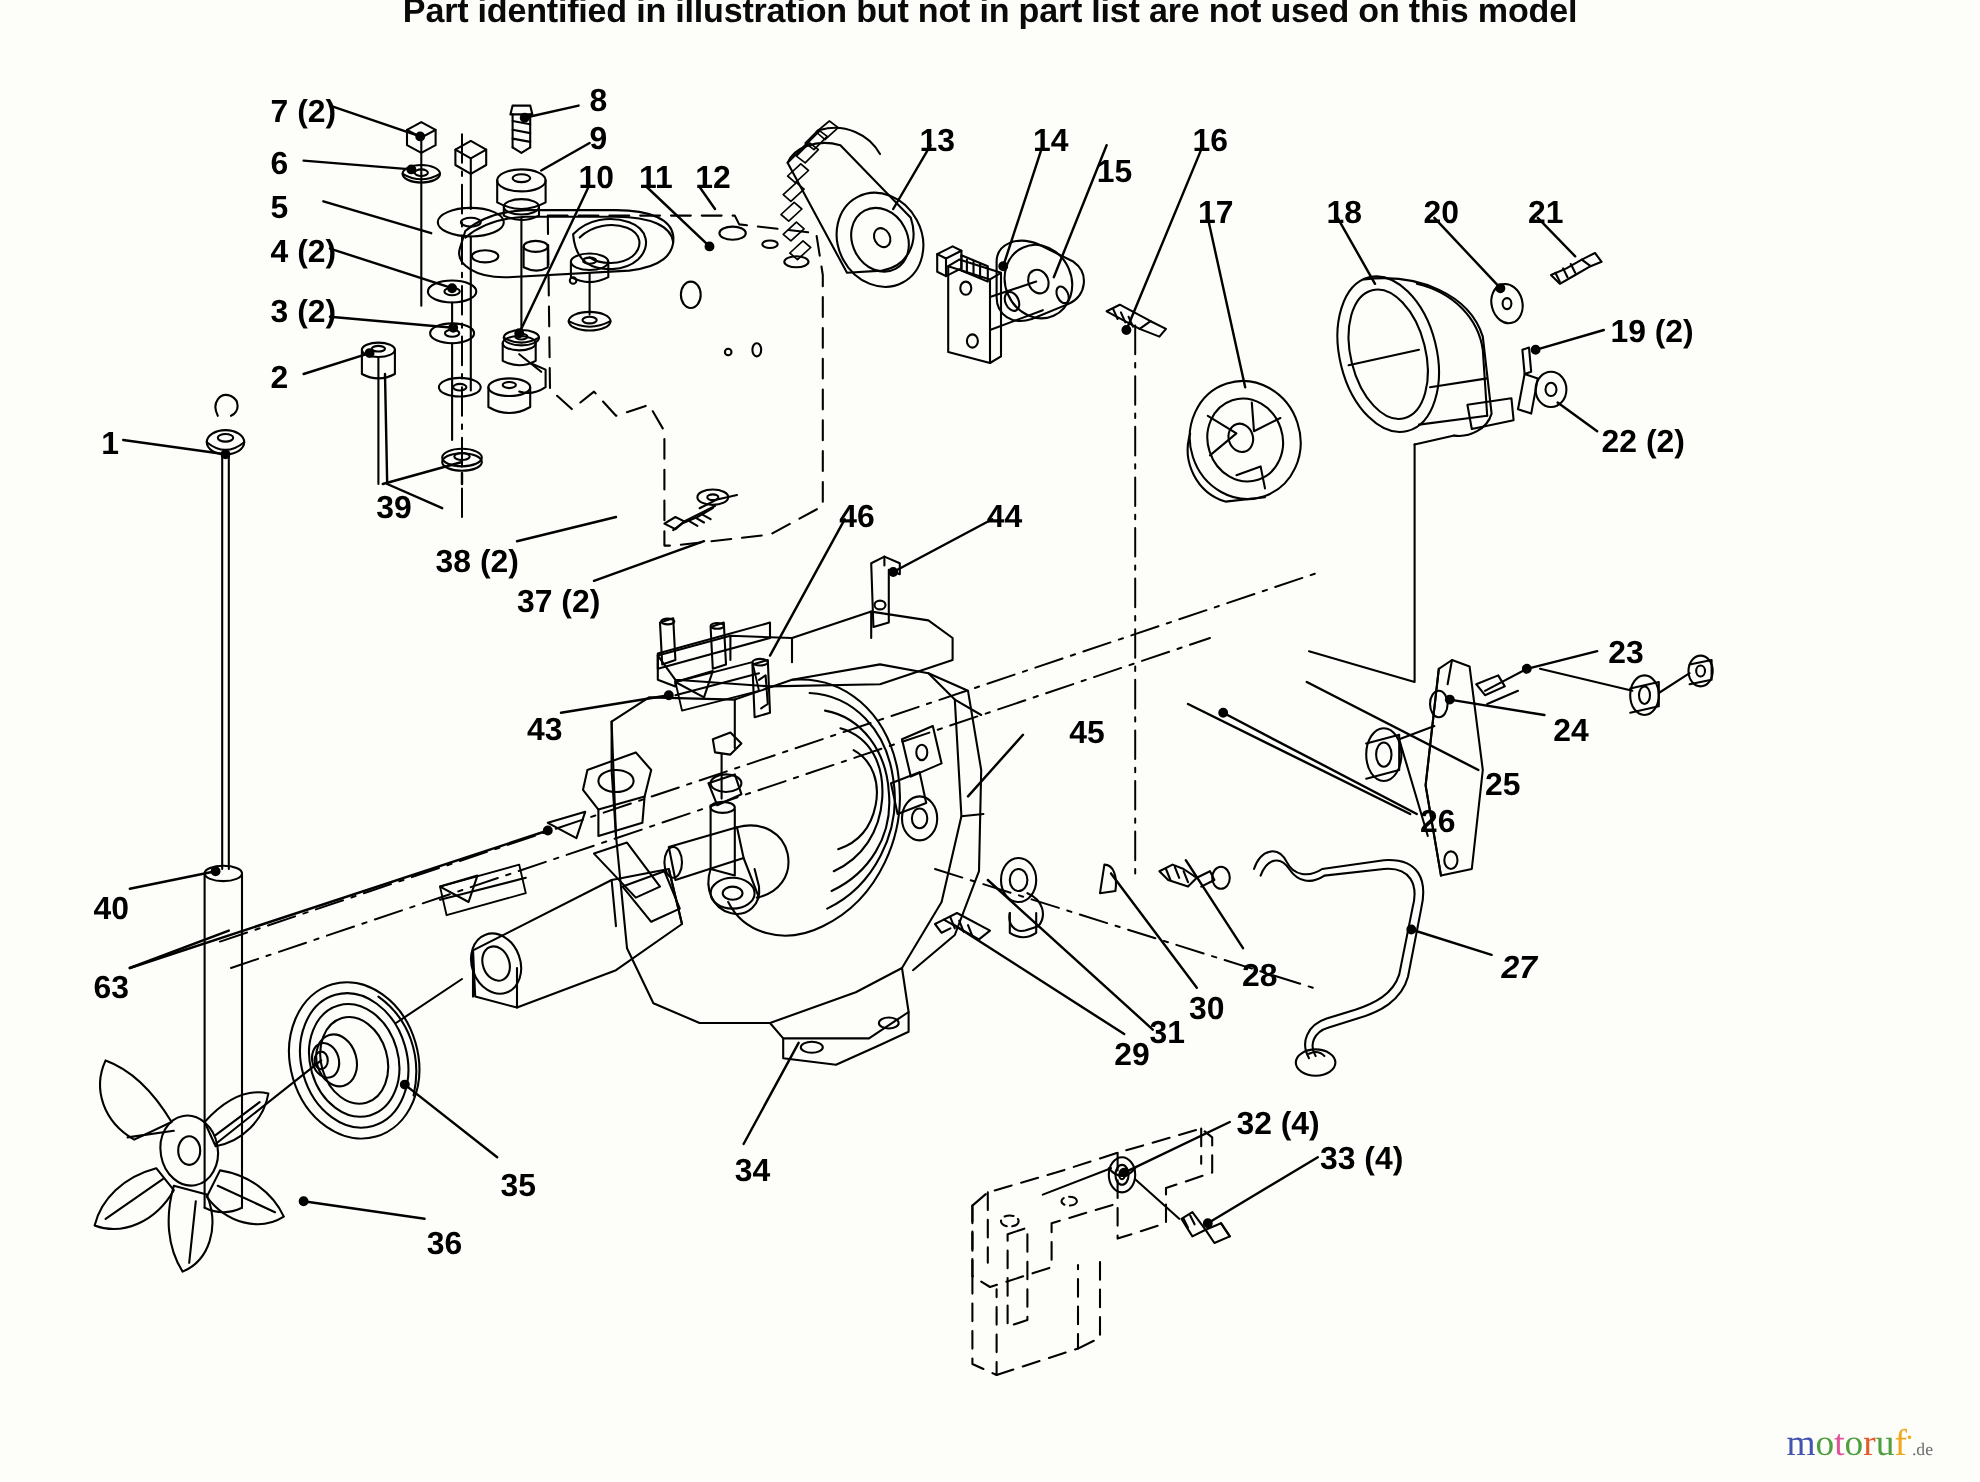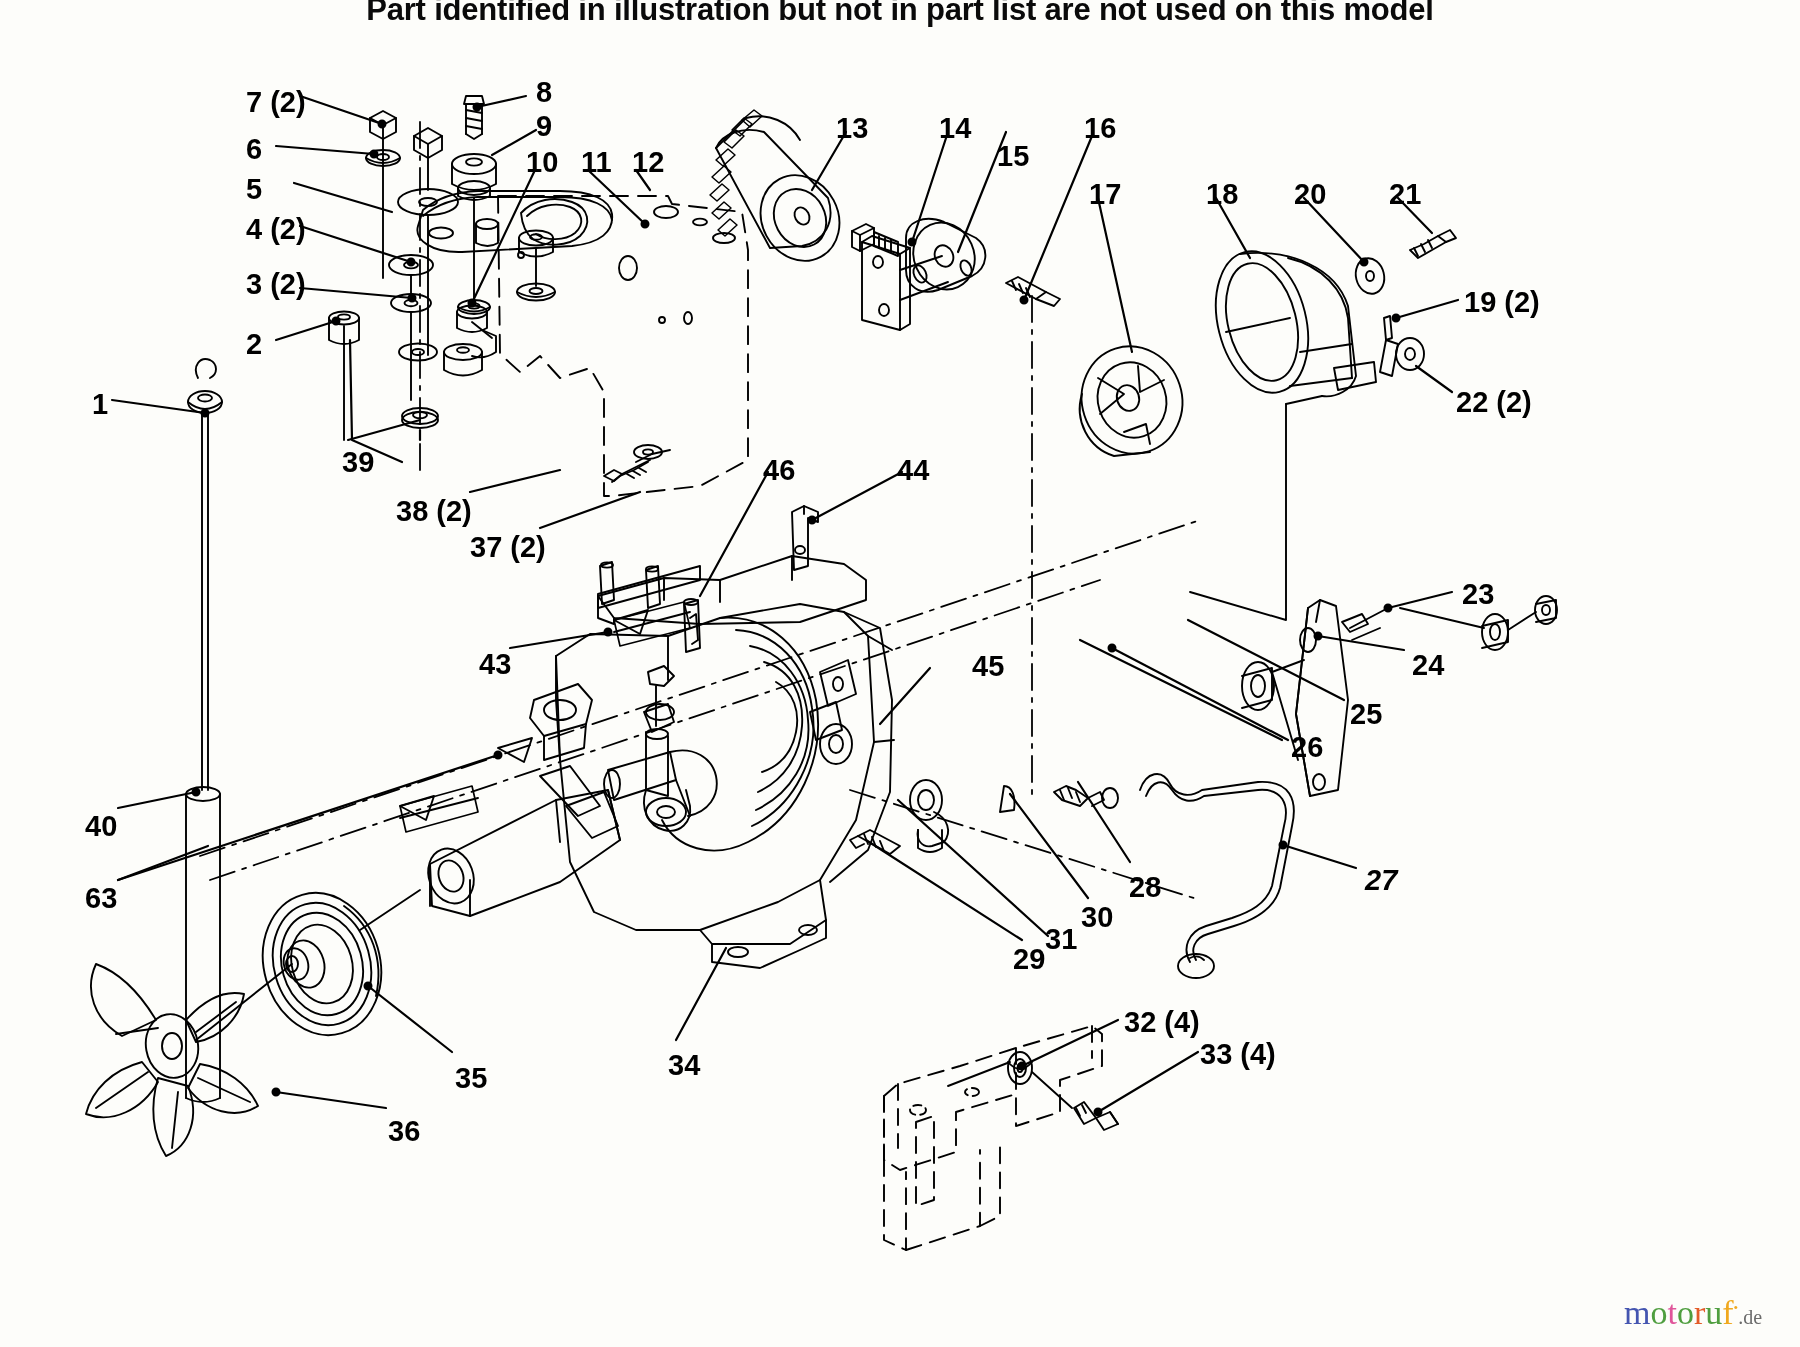--- a/index.html
+++ b/index.html
@@ -34,21 +34,21 @@
   #art{position:absolute;left:0;top:0;}
   #logo{
     position:absolute;
     left:1624px;top:1296px;
     font-family:"Liberation Serif", serif;
     font-size:34px;
     letter-spacing:0px;
     white-space:nowrap;
     line-height:1;
   }
-  #logo .d{font-size:20px;color:#6b6b6b;}
+  #logo .d{font-size:16px;color:#6b6b6b;}
   #logo .dot{font-size:13px;vertical-align:super;}
 </style>
 </head>
 <body>
 
 <div id="page">
 
   <div id="title">Part identified in illustration but not in part list are not used on this model</div>
 
   <svg id="art" width="1800" height="1347" viewBox="0 0 1800 1347" fill="none" stroke="#000" stroke-width="1.9" stroke-linecap="round" stroke-linejoin="round">

